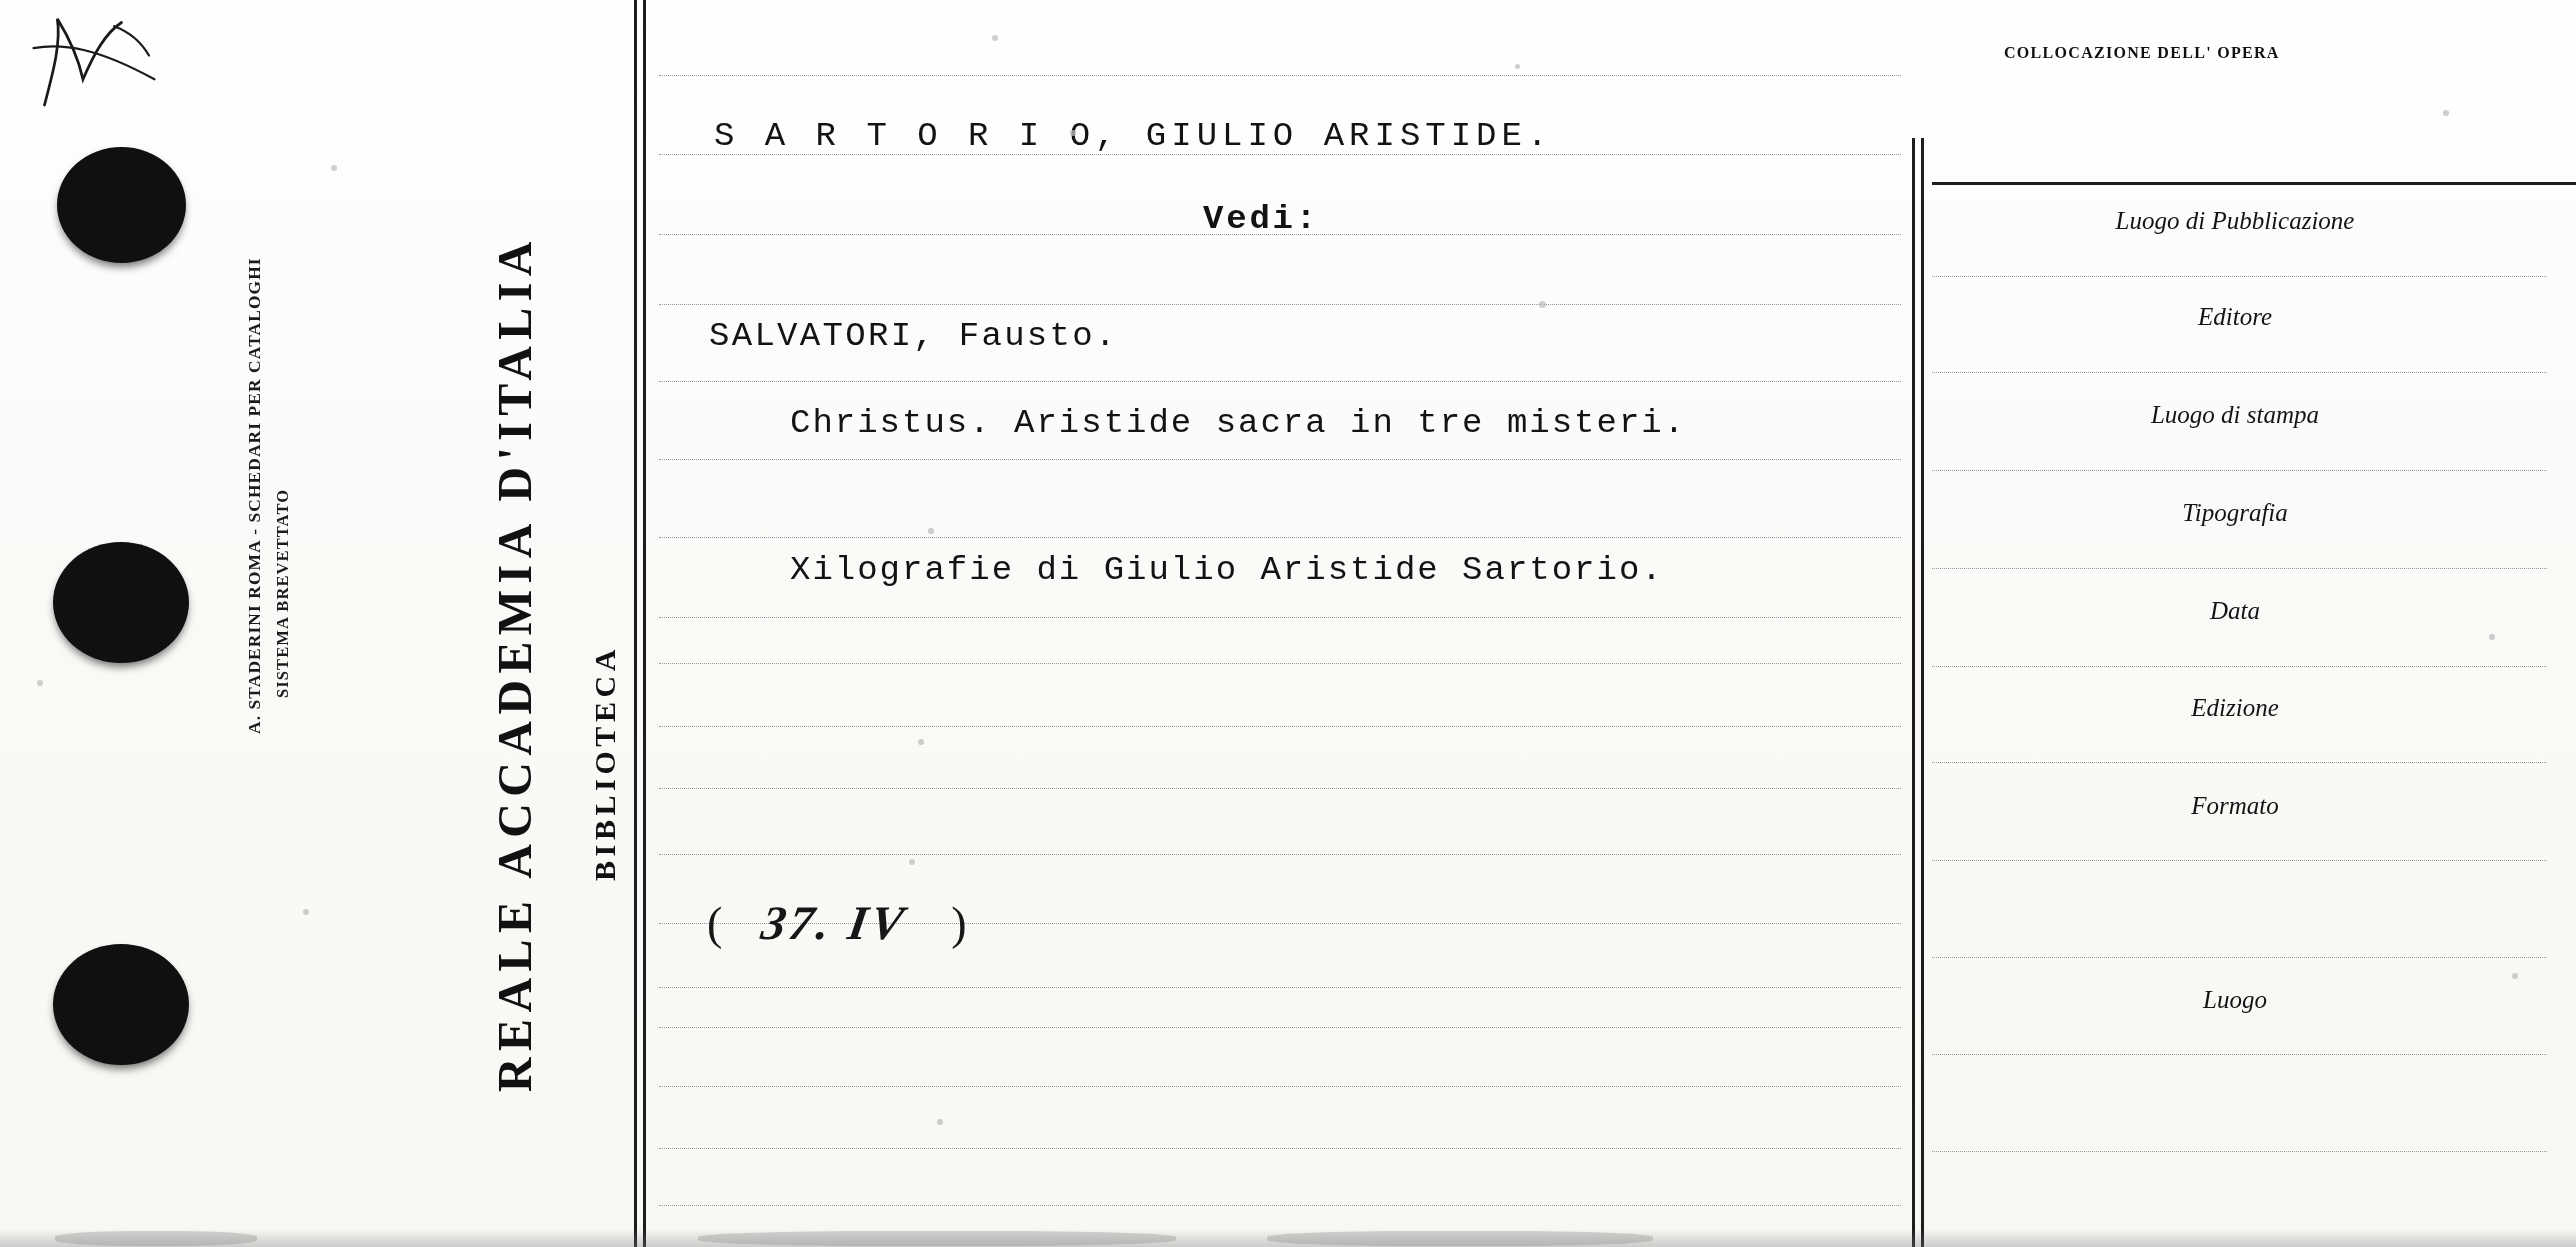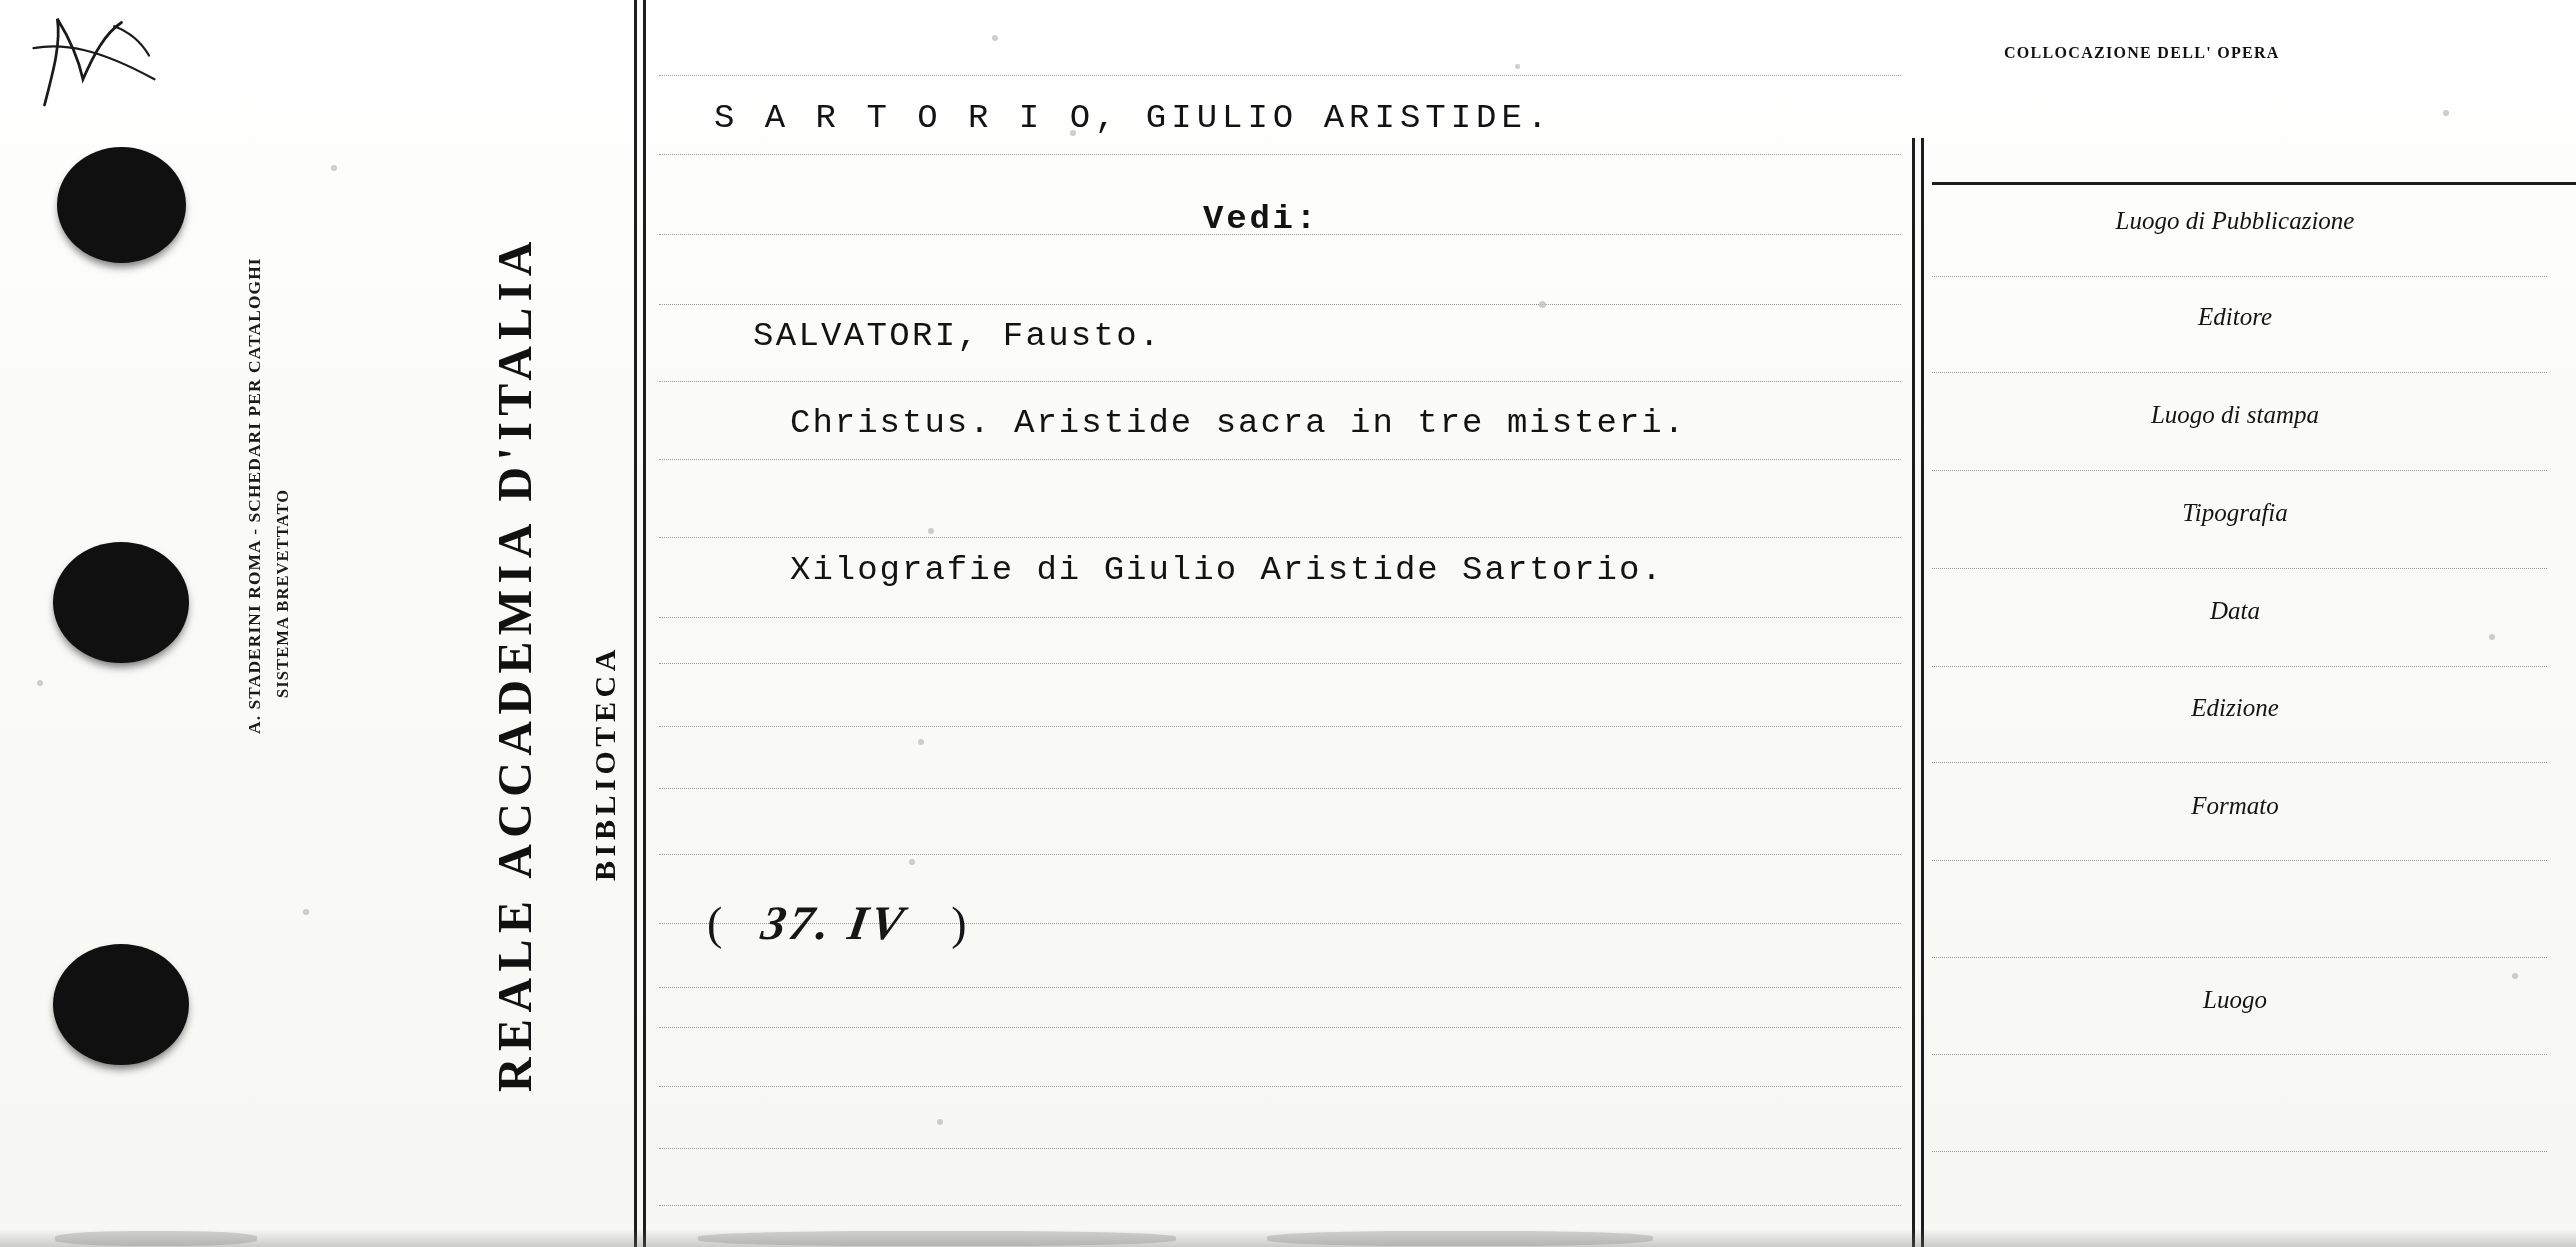--- a/index.html
+++ b/index.html
@@ -132,37 +132,36 @@
 
   
   .typed {
     position: absolute;
     font-family: "Liberation Mono", monospace;
     color: #131313;
     white-space: nowrap;
   }
   .typed.headline {
     left: 714px;
-    top: 99px;
+    top: 117px;
     font-size: 34px;
     letter-spacing: 5px;
   }
   .typed.vedi {
     left: 1203px;
     top: 200px;
     font-size: 34px;
     letter-spacing: 2.8px;
     font-weight: bold;
   }
   .typed.author {
     left: 709px;
     top: 317px;
     font-size: 34px;
     letter-spacing: 2.3px;
-    margin-left: 44px;
   }
   .typed.title1 {
     left: 790px;
     top: 404px;
     font-size: 34px;
     letter-spacing: 2px;
   }
   .typed.title2 {
     left: 790px;
     top: 551px;

